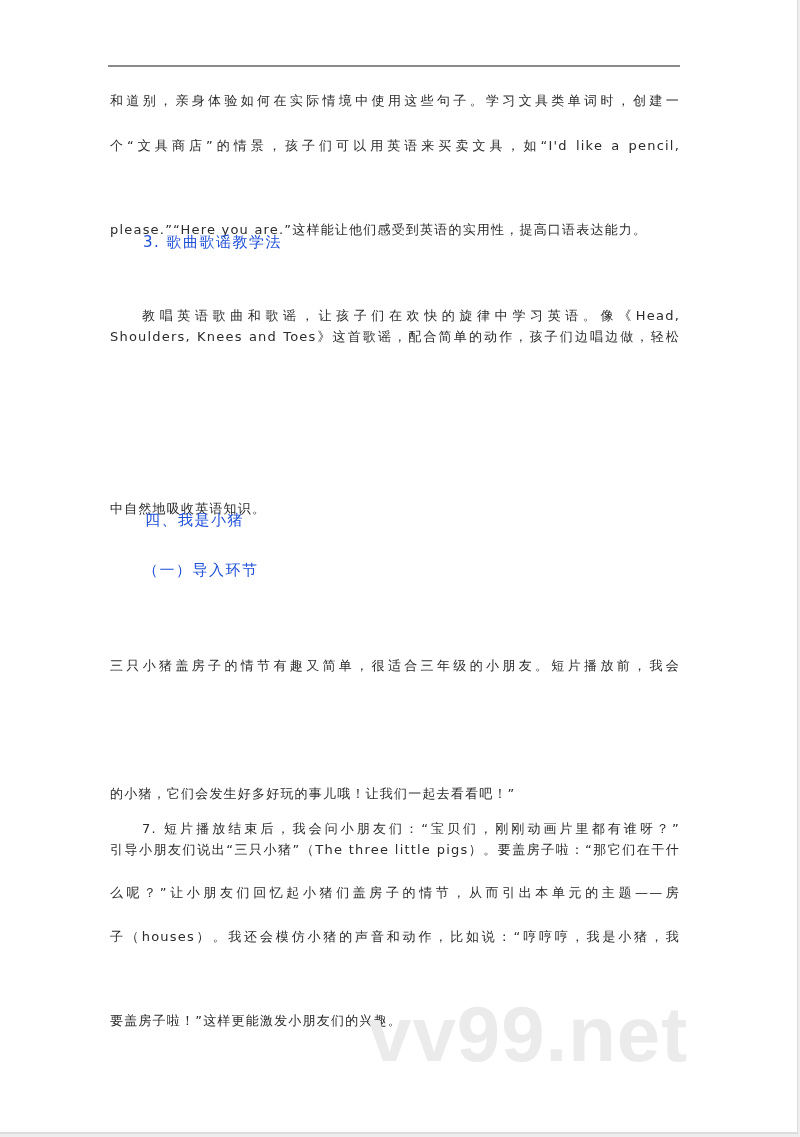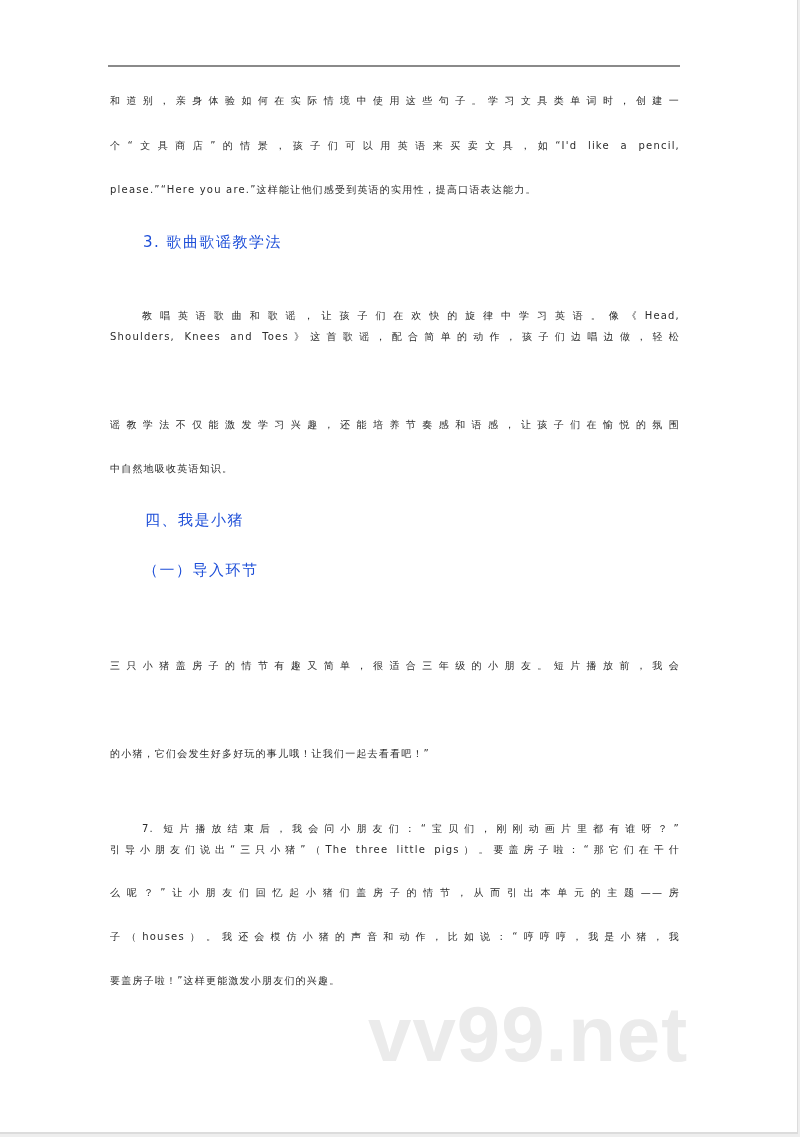--- a/index.html
+++ b/index.html
@@ -29,30 +29,31 @@
       left: 108px;
       top: 65px;
       width: 572px;
       height: 0;
       border-top: 2px solid #8a8a8a;
     }
     .line {
       position: absolute;
       left: 110px;
       width: 570px;
-      font-size: 10px;
+      font-size: 13px;
       color: #2b2b2b;
       white-space: nowrap;
       letter-spacing: 1.2px;
       line-height: 20px;
       text-align: justify;
       text-align-last: justify;
     }
     .line.last {
       text-align-last: left;
+      margin-top: 40px;
     }
     .line.indent {
       left: 142px;
       width: 538px;
       margin-top: 24px;
     }
     .heading {
       position: absolute;
       font-size: 15px;
       color: #1d4ed8;
@@ -78,21 +79,20 @@
 
   <div class="header-rule"></div>
 
   <div class="line" style="top:91px">和道别，亲身体验如何在实际情境中使用这些句子。学习文具类单词时，创建一</div>
   <div class="line" style="top:136px">个“文具商店”的情景，孩子们可以用英语来买卖文具，如“I'd like a pencil,</div>
   <div class="line last" style="top:180px">please.”“Here you are.”这样能让他们感受到英语的实用性，提高口语表达能力。</div>
 
   <div class="heading" style="left:143px; top:232px">3. 歌曲歌谣教学法</div>
   <div class="line indent" style="top:282px">教唱英语歌曲和歌谣，让孩子们在欢快的旋律中学习英语。像《Head,</div>
   <div class="line" style="top:327px">Shoulders, Knees and Toes》这首歌谣，配合简单的动作，孩子们边唱边做，轻松</div>
-  <div class="line" style="top:415px">谣教学法不仅能激发学习兴趣，还能培养节奏感和语感，让孩子们在愉悦的氛围</div>
   <div class="line last" style="top:459px">中自然地吸收英语知识。</div>
 
   <div class="heading" style="left:145px; top:510px">四、我是小猪</div>
   <div class="heading" style="left:143px; top:560px">（一）导入环节</div>
 
   <div class="line" style="top:656px">三只小猪盖房子的情节有趣又简单，很适合三年级的小朋友。短片播放前，我会</div>
   <div class="line last" style="top:744px">的小猪，它们会发生好多好玩的事儿哦！让我们一起去看看吧！”</div>
 
   <div class="line indent" style="top:795px">7. 短片播放结束后，我会问小朋友们：“宝贝们，刚刚动画片里都有谁呀？”</div>
   <div class="line" style="top:840px">引导小朋友们说出“三只小猪”（The three little pigs）。要盖房子啦：“那它们在干什</div>

